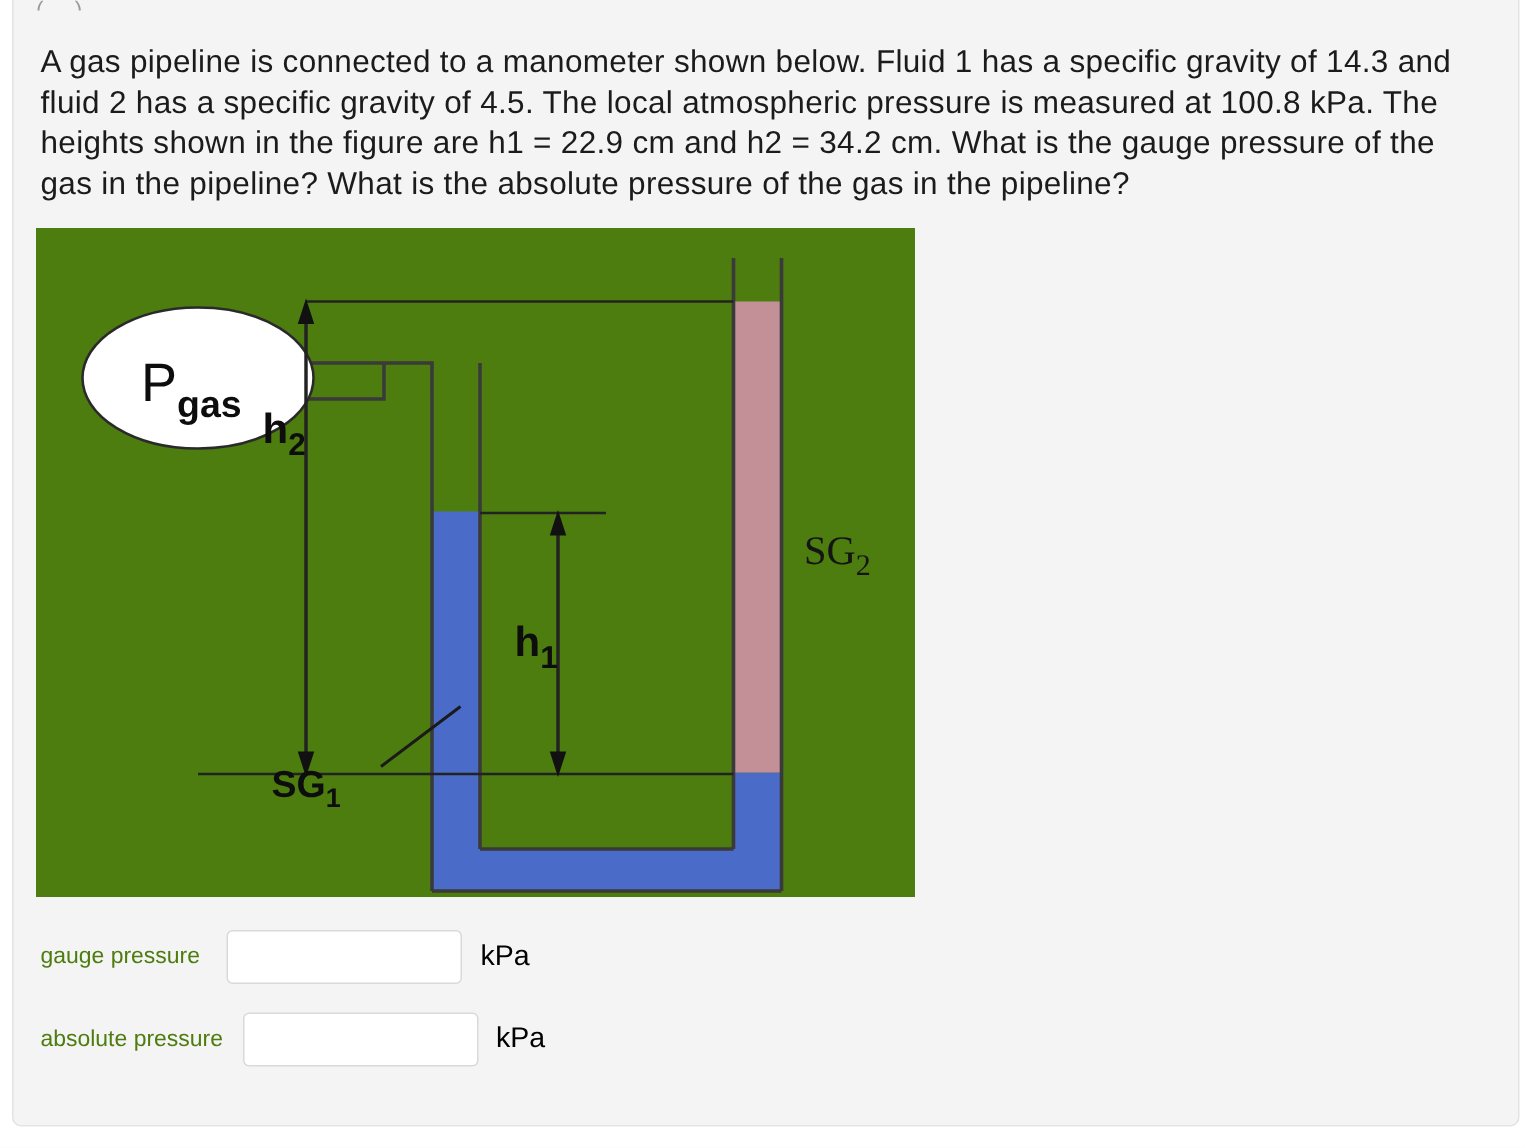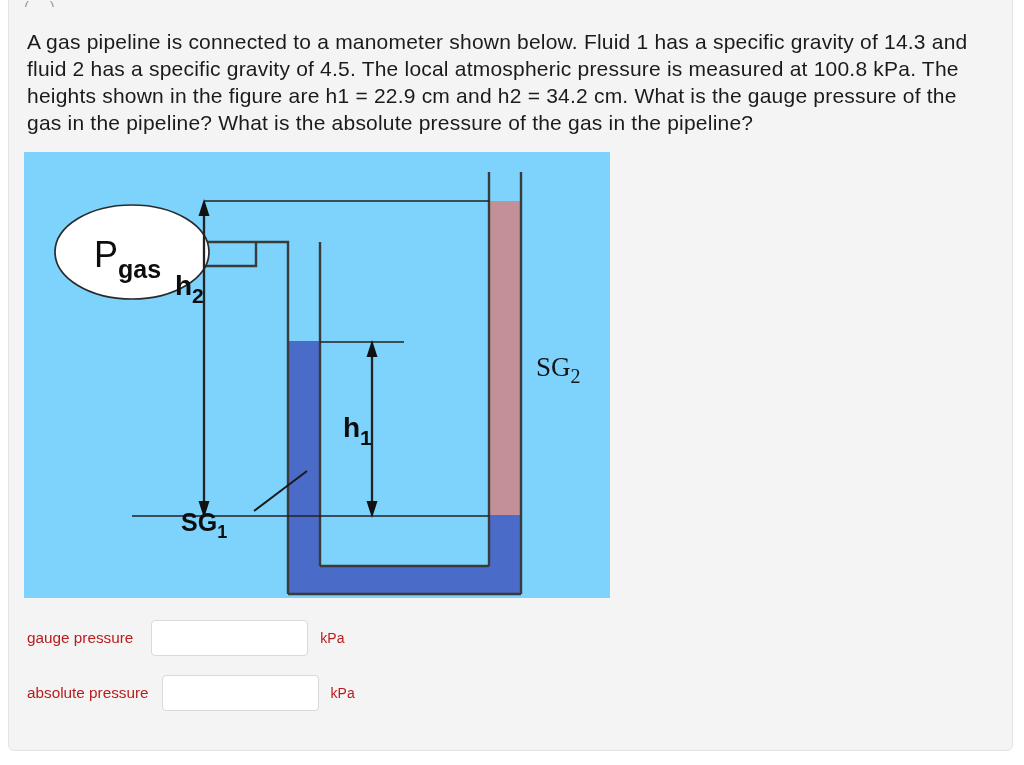--- a/index.html
+++ b/index.html
@@ -75,53 +75,53 @@
   .answer-row {
     position: absolute;
     display: flex;
     align-items: center;
   }
   #gauge-row  { left: 27px; top: 620px; }
   #abs-row    { left: 27px; top: 675px; }
 
   .answer-label {
     font-size: 15.3px;
-    color: #b91c1c;
+    color: #4d7c0f;
     white-space: nowrap;
   }
   .answer-input {
     height: 36px;
     background: #ffffff;
     border: 1px solid #d9d9d9;
     border-radius: 4px;
     box-sizing: border-box;
     font-family: "Liberation Sans", sans-serif;
     font-size: 15px;
     color: #1b1b1b;
     padding: 0 8px;
     outline: none;
   }
   #gauge-input { width: 157px; margin-left: 18px; }
   #abs-input   { width: 157px; margin-left: 13px; }
   .answer-unit {
-    font-size: 14px;
-    color: #b91c1c;
+    font-size: 19px;
+    color: #000000;
     margin-left: 12px;
   }
 </style>
 </head>
 <body>
 
 <div id="problem-card" style="background: rgb(244, 244, 244); border-color: rgb(227, 227, 227);"></div>
 
 <div id="clipped-top-text">( ... )</div>
 
 <div id="question-text">A gas pipeline is connected to a manometer shown below. Fluid 1 has a specific gravity of 14.3 and fluid 2 has a specific gravity of 4.5. The local atmospheric pressure is measured at 100.8 kPa. The heights shown in the figure are h1 = 22.9 cm and h2 = 34.2 cm. What is the gauge pressure of the gas in the pipeline? What is the absolute pressure of the gas in the pipeline?</div>
 
-<div id="figure-panel" style="background: #7dd3fc;">
+<div id="figure-panel" style="background: #4d7c0f;">
   <svg id="figure-svg" width="586" height="446" viewBox="0 0 586 446" xmlns="http://www.w3.org/2000/svg">
 
     <g>
 
       <rect x="264" y="189" width="32" height="253" fill="#4a6cc8"></rect>
 
       <rect x="264" y="414" width="233" height="28" fill="#4a6cc8"></rect>
 
       <rect x="465" y="363" width="32" height="79" fill="#4a6cc8"></rect>
     </g>

